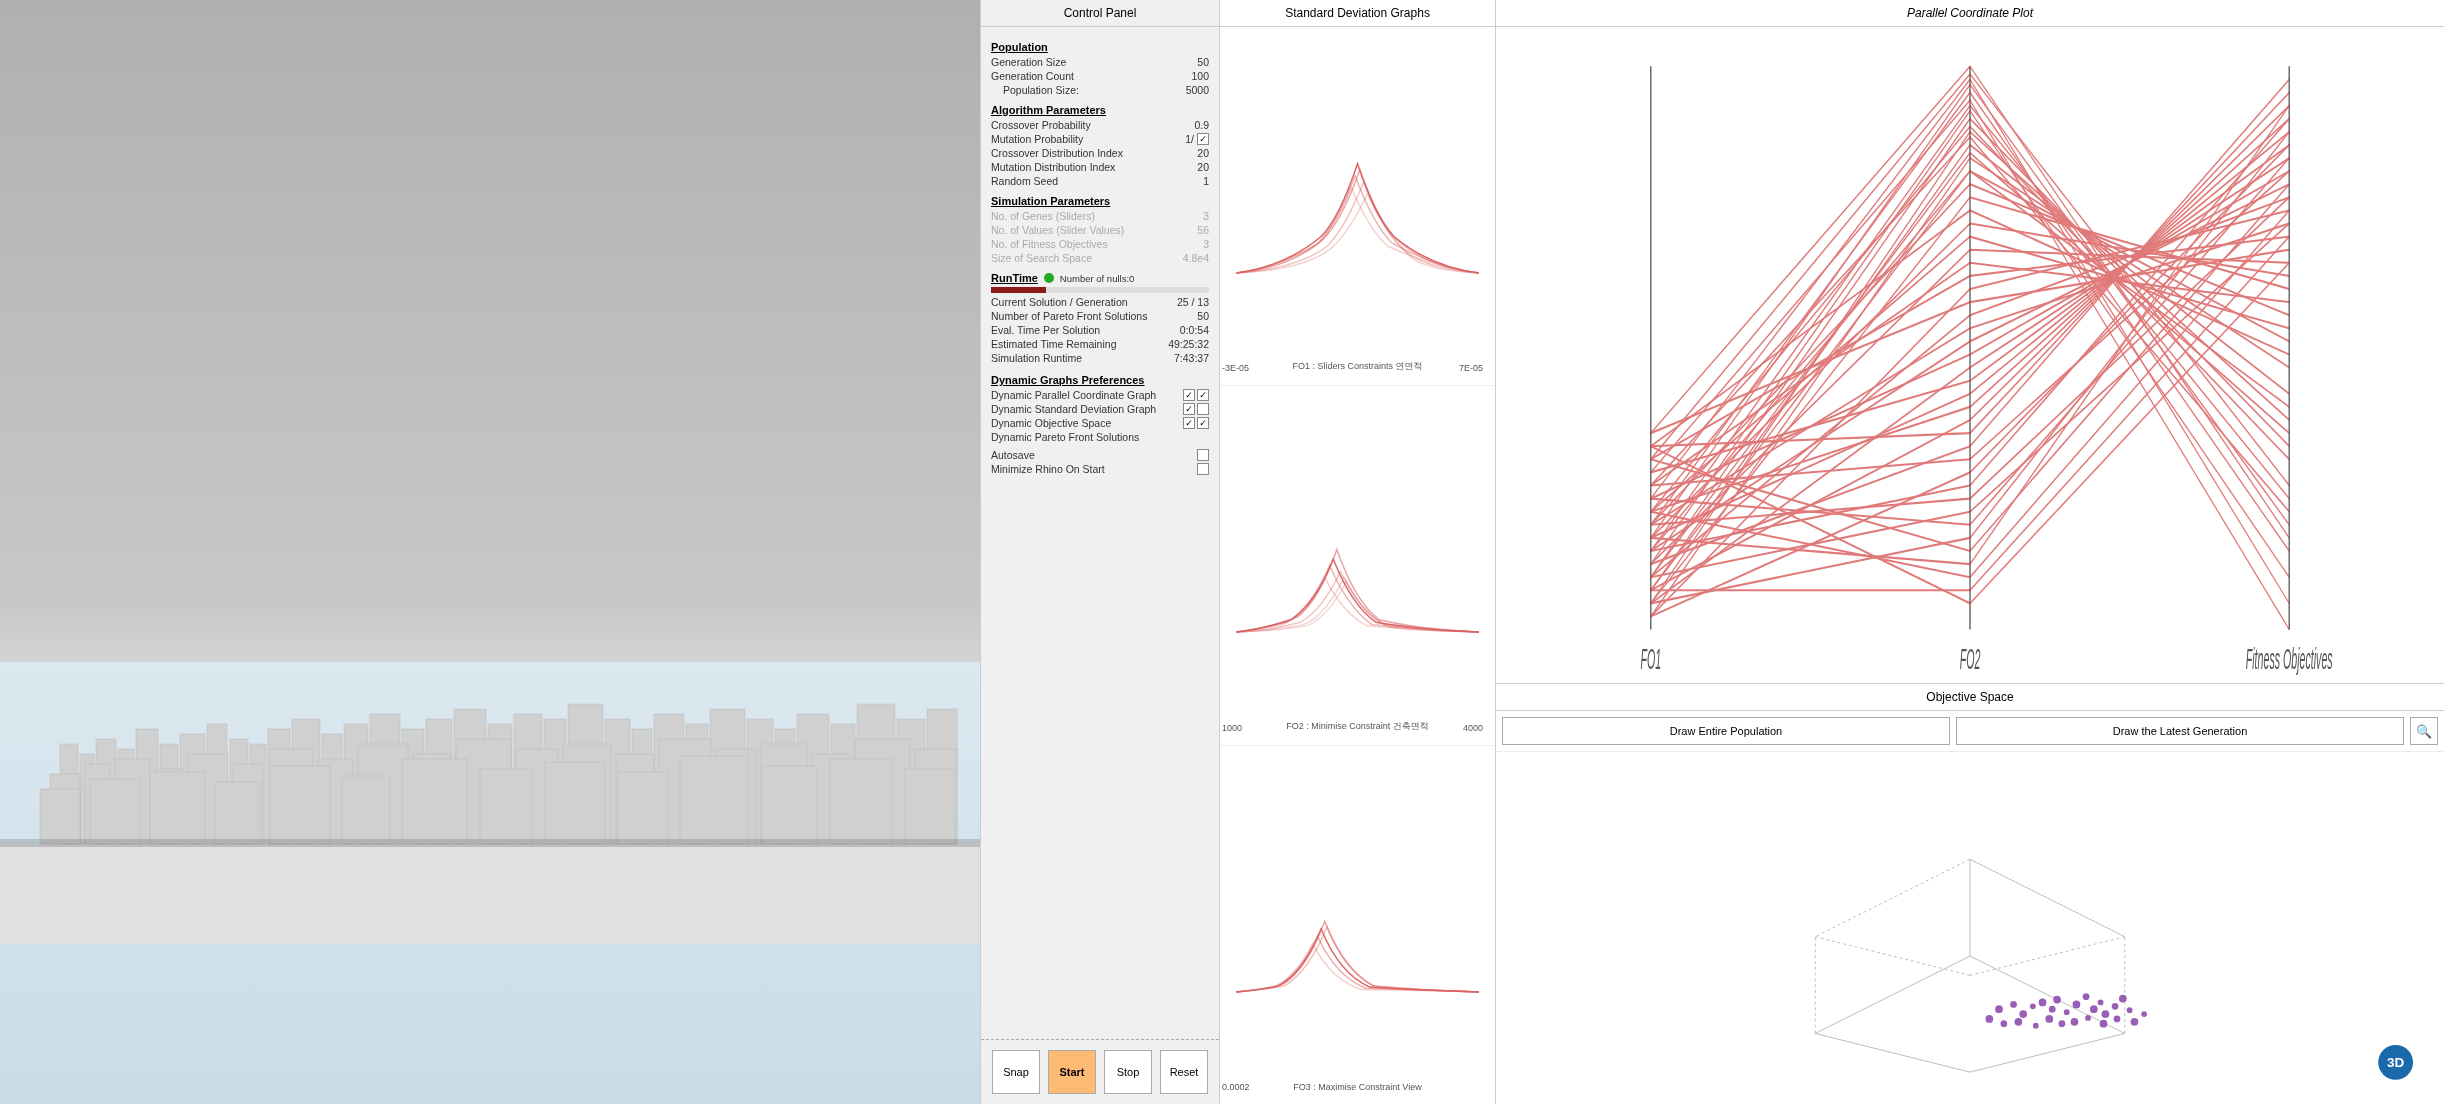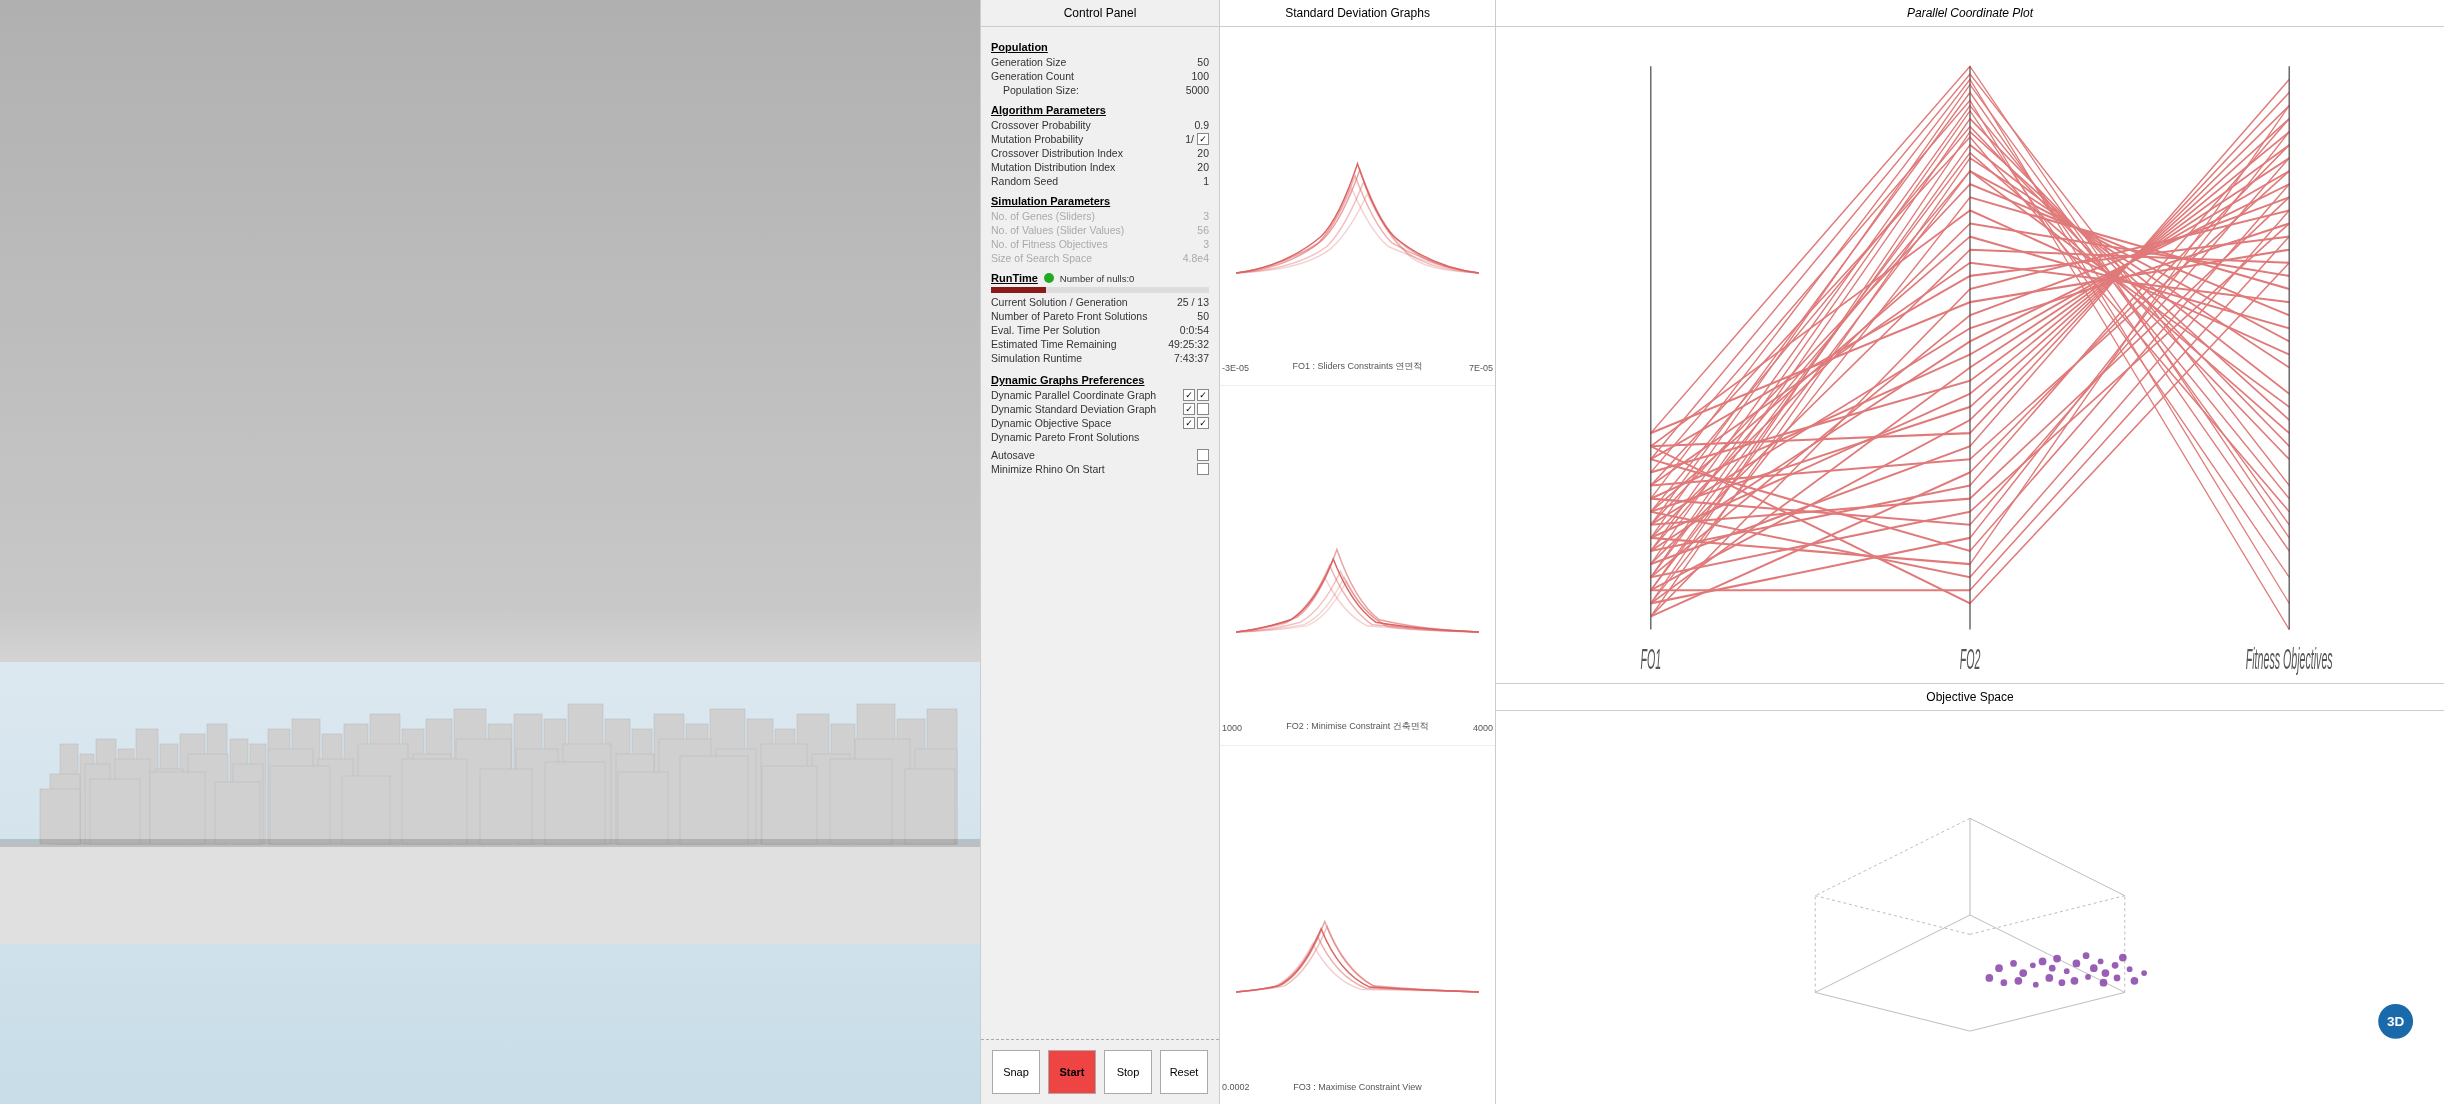--- a/index.html
+++ b/index.html
@@ -123,21 +123,21 @@
     }
     .ctrl-btn {
       width: 48px;
       height: 44px;
       background: white;
       border: 1px solid #aaa;
       font-size: 11px;
       cursor: pointer;
     }
     .ctrl-btn.active {
-      background: #ef4444;
+      background: #fdba74;
       font-weight: bold;
       text-align: center;
     }
 
     
     #std-dev-panel {
       width: 276px;
       height: 1104px;
       background: white;
       border-right: 1px solid #ccc;
@@ -177,21 +177,21 @@
       font-size: 9px;
       color: #555;
       position: absolute;
       left: 2px;
       bottom: 12px;
     }
     .std-graph-right-label {
       font-size: 9px;
       color: #555;
       position: absolute;
-      right: 2px;
+      right: 12px;
       bottom: 12px;
     }
 
     
     #right-panels {
       flex: 1;
       height: 1104px;
       display: flex;
       flex-direction: column;
     }
@@ -600,20 +600,25 @@
           <polyline points="160,185 490,210 820,70"></polyline>
           <polyline points="160,215 490,215 820,80"></polyline>
           <polyline points="160,160 490,220 820,90"></polyline>
         </g>
       </svg>
     </div>
   </div>
 
   <div id="objective-space-panel">
     <div id="objective-space-header">Objective Space</div>
+    <div id="objective-space-toolbar">
+      <button class="obj-btn">Draw Entire Population</button>
+      <button class="obj-btn">Draw the Latest Generation</button>
+      <button class="search-btn">🔍</button>
+    </div>
     <div id="objective-space-content">
 
       <svg width="100%" height="100%" viewBox="0 0 980 340" xmlns="http://www.w3.org/2000/svg">
 
         <g stroke="#aaa" stroke-width="1" fill="none">
 
           <line x1="490" y1="200" x2="330" y2="280" stroke="#bbb"></line>
           <line x1="490" y1="200" x2="650" y2="280" stroke="#bbb"></line>
           <line x1="330" y1="280" x2="490" y2="320" stroke="#bbb"></line>
           <line x1="650" y1="280" x2="490" y2="320" stroke="#bbb"></line>

